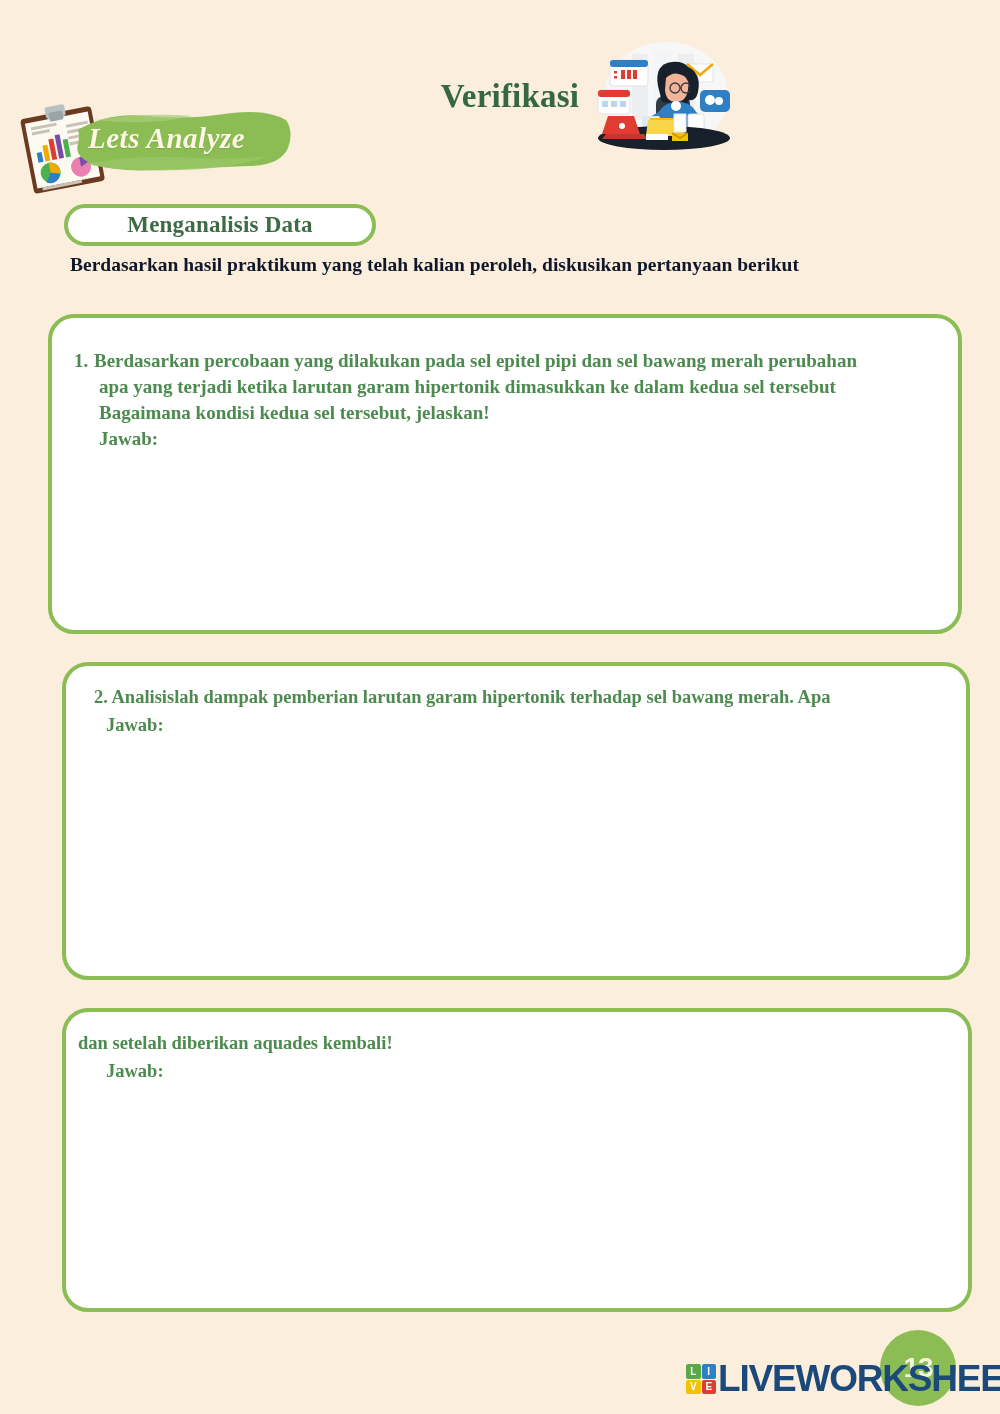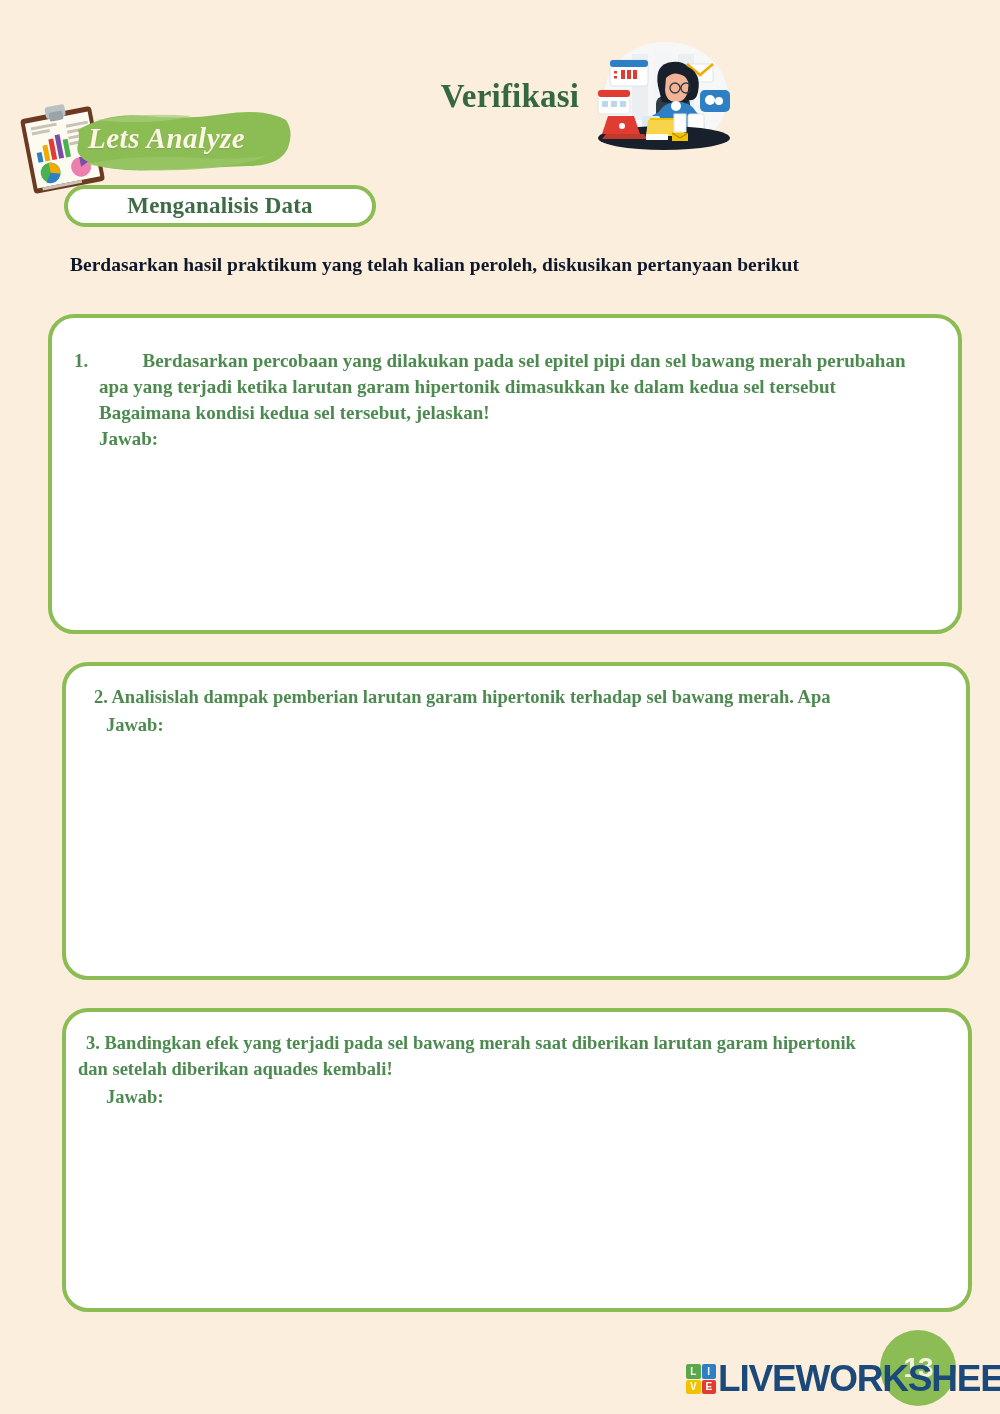--- a/index.html
+++ b/index.html
@@ -142,21 +142,21 @@
     font-size: 19px;
   }
   #q1-block .num {
     position: absolute;
     left: 0;
     top: 0;
   }
   #q1-block .lines {
     padding-left: 20px;
   }
-  #q1-block .l1 { text-indent: 0; text-align: center; }
+  #q1-block .l1 { text-indent: 0; }
   #q1-block .l2,
   #q1-block .l3,
   #q1-block .l4 { padding-left: 5px; }
 
   
   #q2-block {
     left: 12px;
     top: 18px;
     width: 876px;
     font-size: 18.5px;
@@ -329,21 +329,21 @@
 
   <div class="brush-banner">
     <svg viewBox="0 0 220 72" width="220" height="72" preserveAspectRatio="none">
       <path d="M6 22 q30 -18 68 -14 q40 4 78 -2 q40 -6 62 6 q8 12 2 28 q-8 18 -40 18 q-46 2 -92 4 q-40 2 -64 -6 q-18 -8 -14 -20 q2 -8 0 -14 z" fill="#8cbc54"></path>
       <path d="M14 56 q52 -10 110 -6 q40 2 72 -2 q-30 12 -86 14 q-60 2 -96 -6 z" fill="#9ac566" opacity="0.8"></path>
       <path d="M24 12 q50 -8 96 -4 q-40 10 -96 4 z" fill="#a7cd7a" opacity="0.7"></path>
     </svg>
   </div>
   <div class="brush-label">Lets Analyze</div>
 
-  <div class="section-pill" style="border-color: rgb(140, 188, 84);">
+  <div class="section-pill" style="border-color: rgb(140, 188, 84); margin-top: 19px;">
     <span>Menganalisis Data</span>
   </div>
 
   <div class="intro-text">
     <div>Berdasarkan hasil praktikum yang telah kalian peroleh, diskusikan pertanyaan berikut</div>
   </div>
 
   <div class="answer-box" id="box-1" style="border-color: rgb(140, 188, 84);">
     <div class="q-text" id="q1-block">
       <span class="num">1.</span>
@@ -358,21 +358,20 @@
 
   <div class="answer-box" id="box-2" style="border-color: rgb(140, 188, 84);">
     <div class="q-text" id="q2-block">
       <div class="l1">2. Analisislah dampak pemberian larutan garam hipertonik terhadap sel bawang merah. Apa</div>
       <div class="l3">Jawab:</div>
     </div>
   </div>
 
   <div class="answer-box" id="box-3" style="border-color: rgb(140, 188, 84);">
     <div class="q-text" id="q3-block">
-      <div class="l1">3. Bandingkan efek yang terjadi pada sel bawang merah saat diberikan larutan garam hipertonik</div>
       <div class="l2">dan setelah diberikan aquades kembali!</div>
       <div class="l3">Jawab:</div>
     </div>
   </div>
 
   <div class="page-badge" style="background: rgb(140, 188, 84);">
     <span>13</span>
   </div>
 
   <div class="footer">

